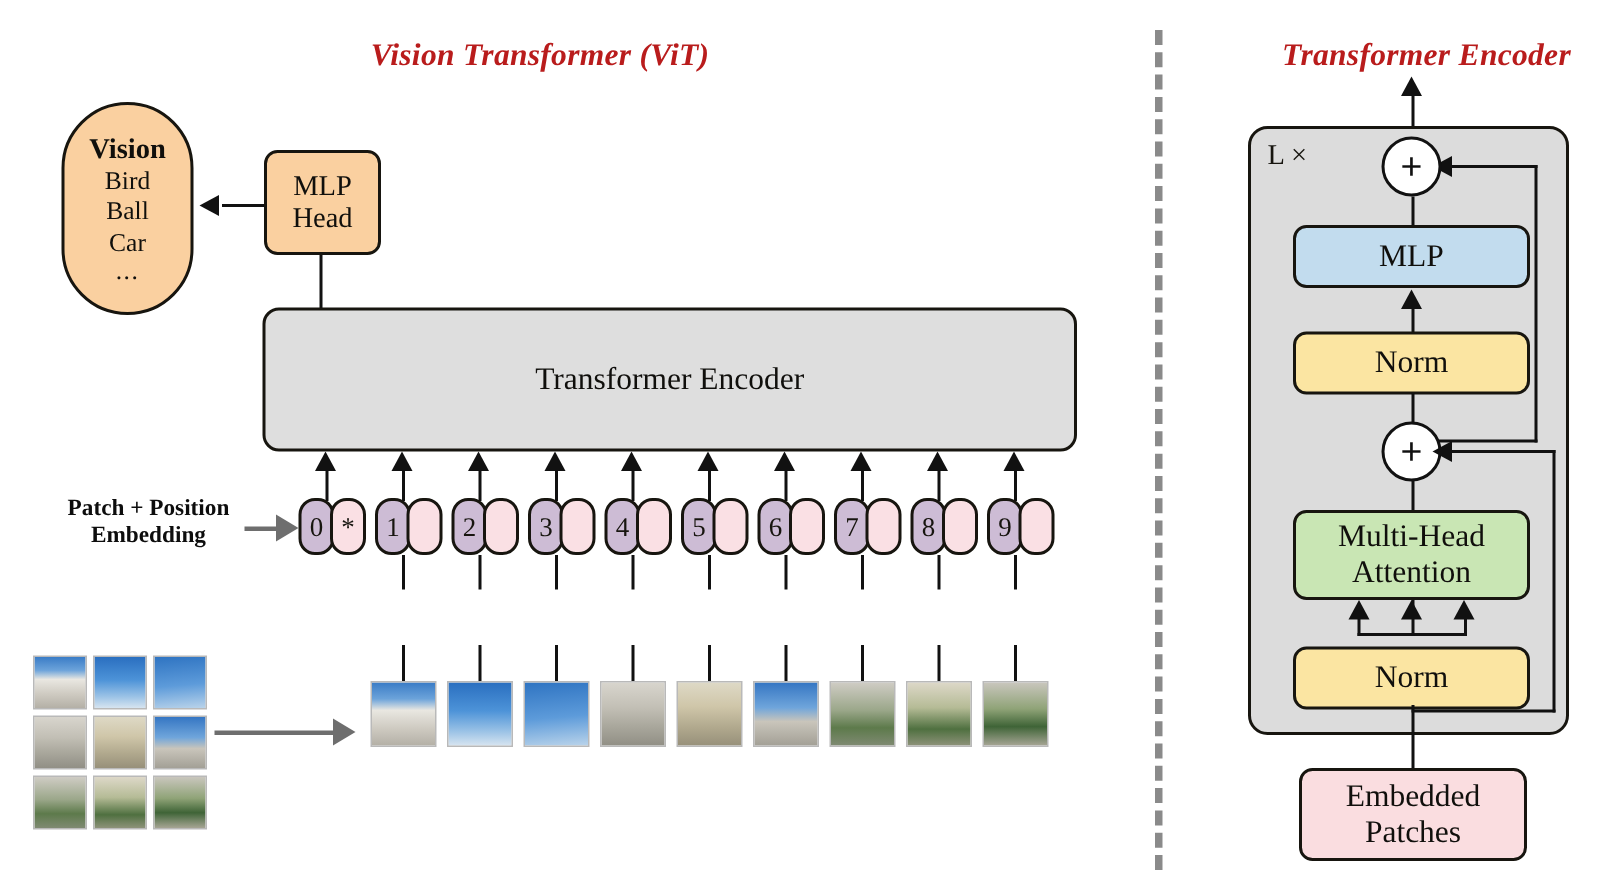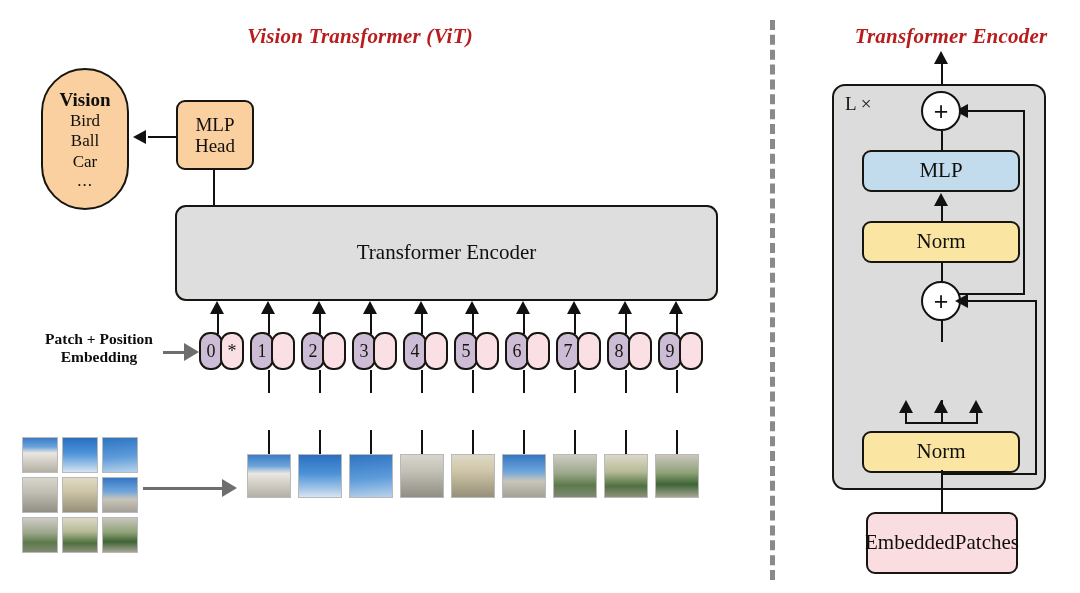--- a/index.html
+++ b/index.html
@@ -378,35 +378,39 @@
     <span>+</span>
   </div>
 
   <div class="abs vline" style="left:1035px; top:300px; height:175px;"></div>
   <div class="abs hline" style="left:941px; top:473px; width:96px;"></div>
   <div class="abs hline" style="left:968px; top:300px; width:69px;"></div>
   <div class="abs arrow-left" style="left:955px; top:294px;"></div>
 
   <div class="abs vline" style="left:941px; top:320px; height:22px;"></div>
 
+  <div class="abs node" style="left:862px; top:340px; width:158px; height:60px; background:#c9e6b4; font-size:21px; flex-direction:column;">
+    <div>Multi-Head</div>
+    <div>Attention</div>
+  </div>
 
   <div class="abs" style="left:0; top:0;">
     <div class="abs hline" style="left:905px; top:422px; width:72px;"></div>
     <div class="abs vline" style="left:905px; top:412px; height:12px;"></div>
     <div class="abs arrow-up" style="left:899.3px; top:400px;"></div>
     <div class="abs vline" style="left:941px; top:400px; height:24px;"></div>
     <div class="abs arrow-up" style="left:934.3px; top:400px;"></div>
     <div class="abs vline" style="left:976px; top:412px; height:12px;"></div>
     <div class="abs arrow-up" style="left:969.3px; top:400px;"></div>
   </div>
 
   <div class="abs node" style="left:862px; top:431px; width:158px; height:42px; background:#fbe5a2; font-size:21px;">
     <span>Norm</span>
   </div>
 
   <div class="abs vline" style="left:941px; top:470px; height:52px;"></div>
 
-  <div class="abs node" style="left:866px; top:512px; width:152px; height:62px; background:#fadde0; font-size:21px; flex-direction:row;">
+  <div class="abs node" style="left:866px; top:512px; width:152px; height:62px; background:#fadde0; font-size:21px; flex-direction:column;">
     <div>Embedded</div>
     <div>Patches</div>
   </div>
 
 </div>
 
 </body></html>

